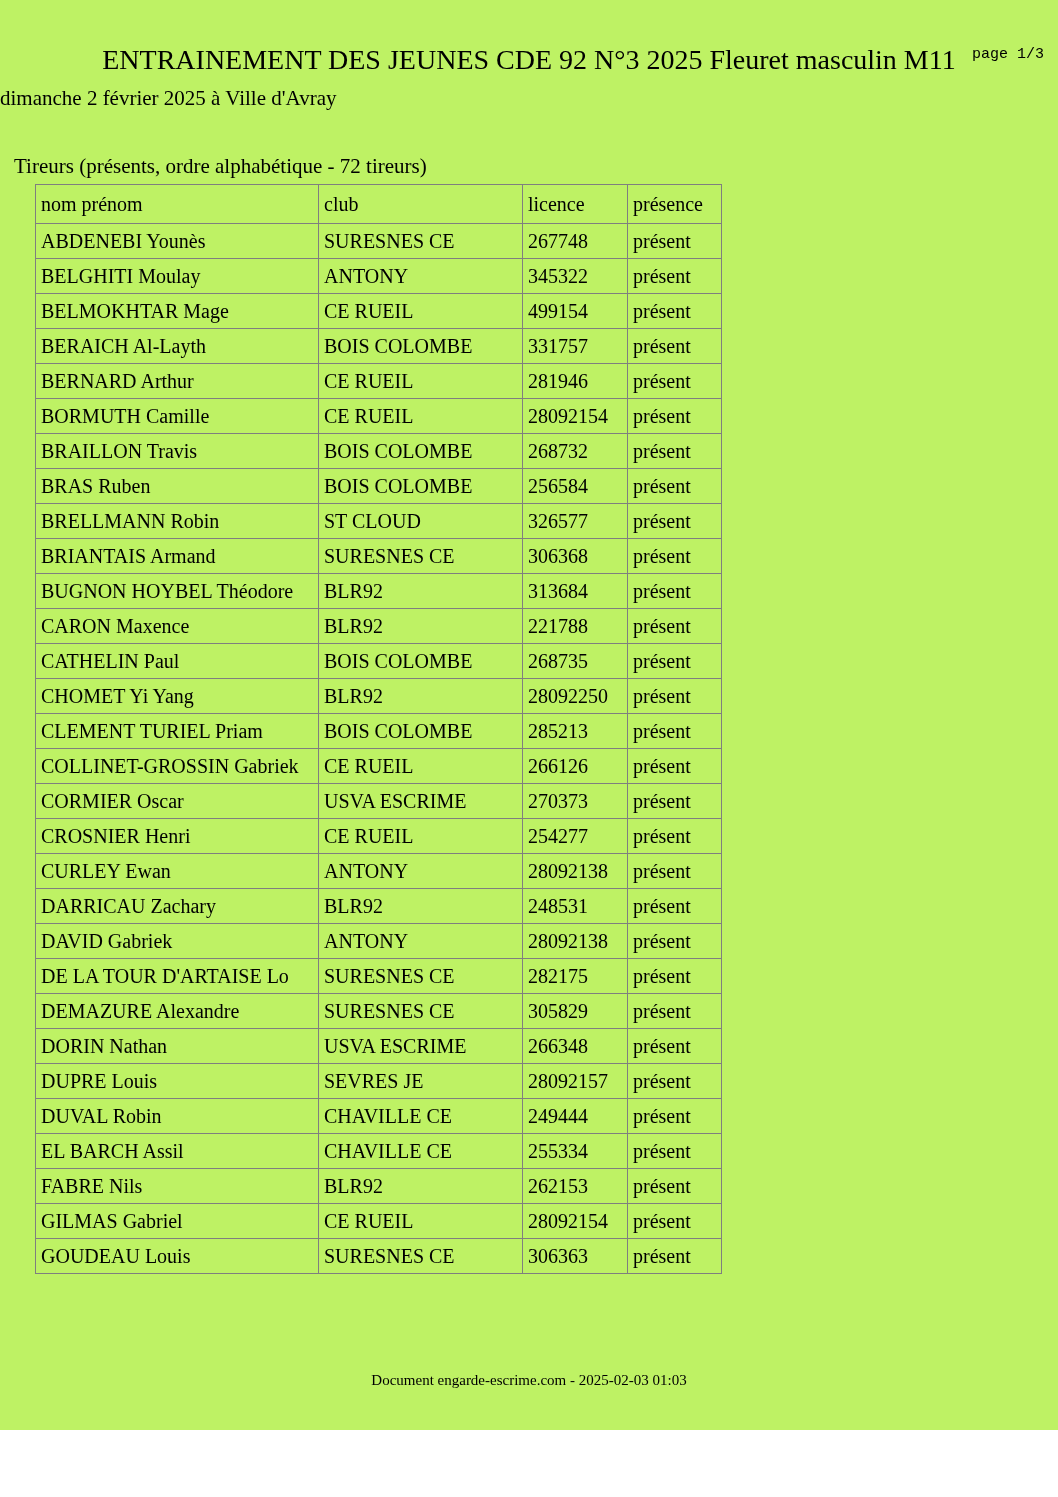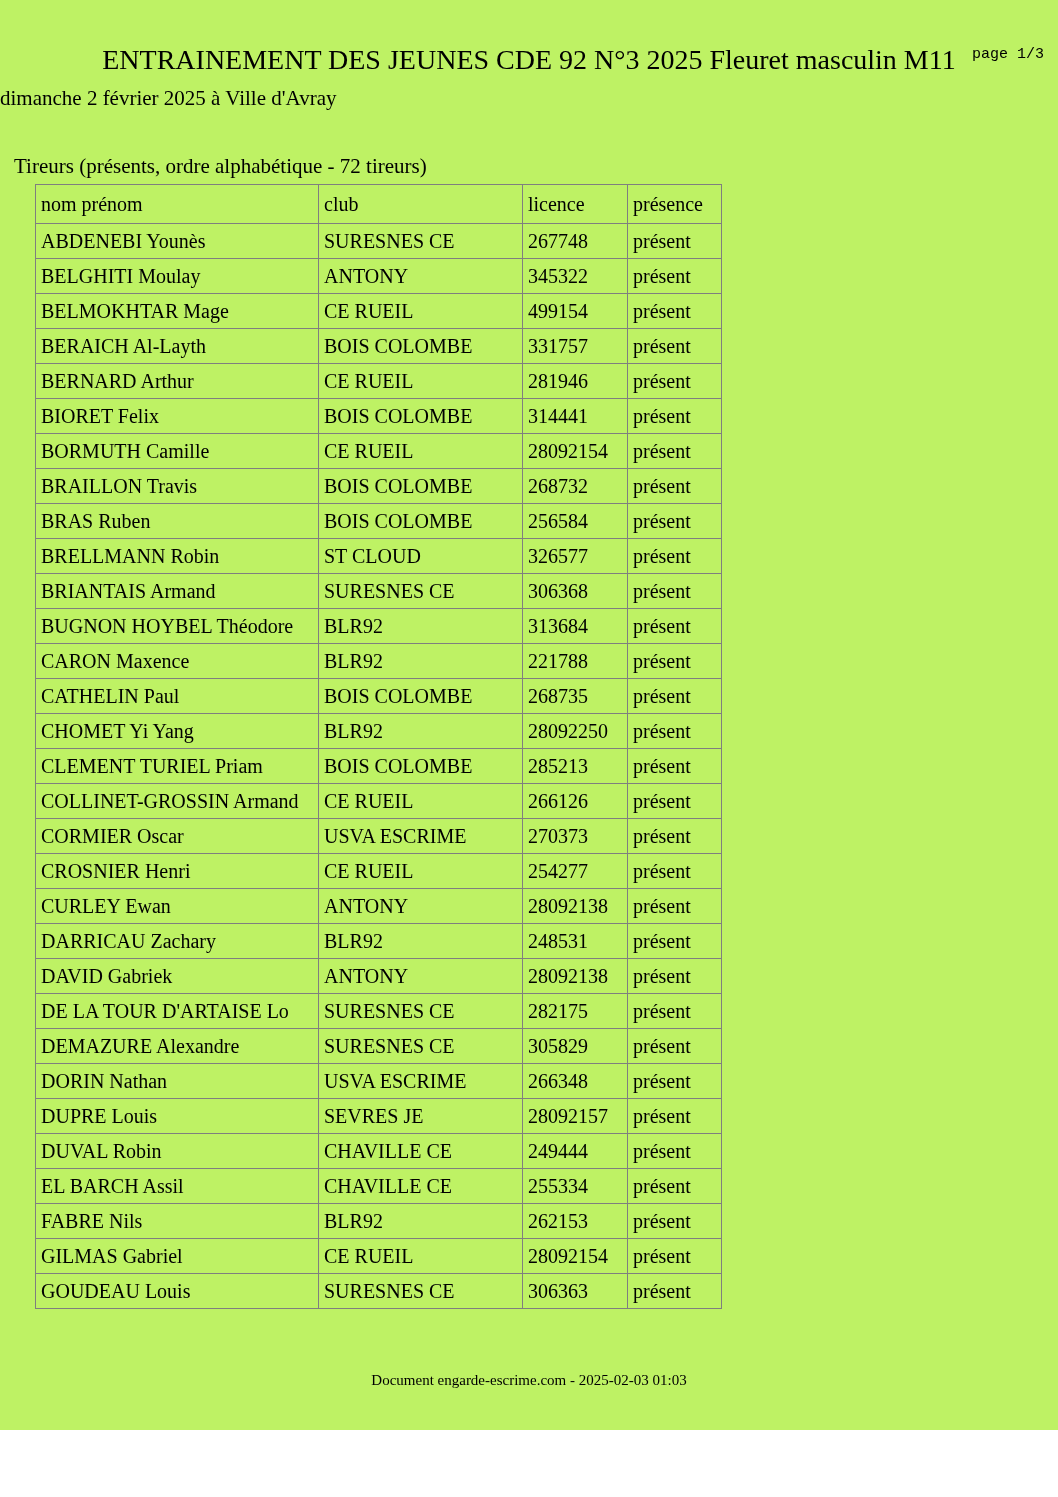--- a/index.html
+++ b/index.html
@@ -134,26 +134,20 @@
           <td>331757</td>
           <td>présent</td>
         </tr>
         <tr>
           <td>BERNARD Arthur</td>
           <td>CE RUEIL</td>
           <td>281946</td>
           <td>présent</td>
         </tr>
         <tr>
-          <td>BIORET Felix</td>
-          <td>BOIS COLOMBE</td>
-          <td>314441</td>
-          <td>présent</td>
-        </tr>
-        <tr>
           <td>BORMUTH Camille</td>
           <td>CE RUEIL</td>
           <td>28092154</td>
           <td>présent</td>
         </tr>
         <tr>
           <td>BRAILLON Travis</td>
           <td>BOIS COLOMBE</td>
           <td>268732</td>
           <td>présent</td>
@@ -200,21 +194,21 @@
           <td>28092250</td>
           <td>présent</td>
         </tr>
         <tr>
           <td>CLEMENT TURIEL Priam</td>
           <td>BOIS COLOMBE</td>
           <td>285213</td>
           <td>présent</td>
         </tr>
         <tr>
-          <td>COLLINET-GROSSIN Armand</td>
+          <td>COLLINET-GROSSIN Gabriek</td>
           <td>CE RUEIL</td>
           <td>266126</td>
           <td>présent</td>
         </tr>
         <tr>
           <td>CORMIER Oscar</td>
           <td>USVA ESCRIME</td>
           <td>270373</td>
           <td>présent</td>
         </tr>

